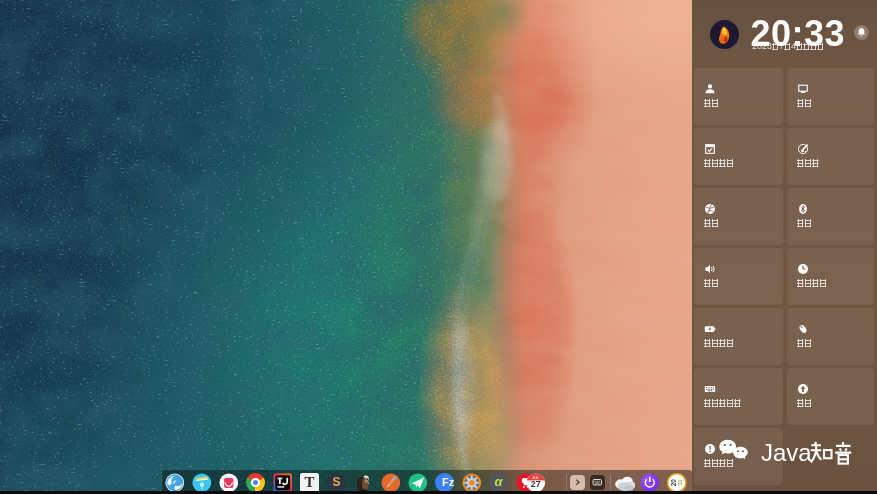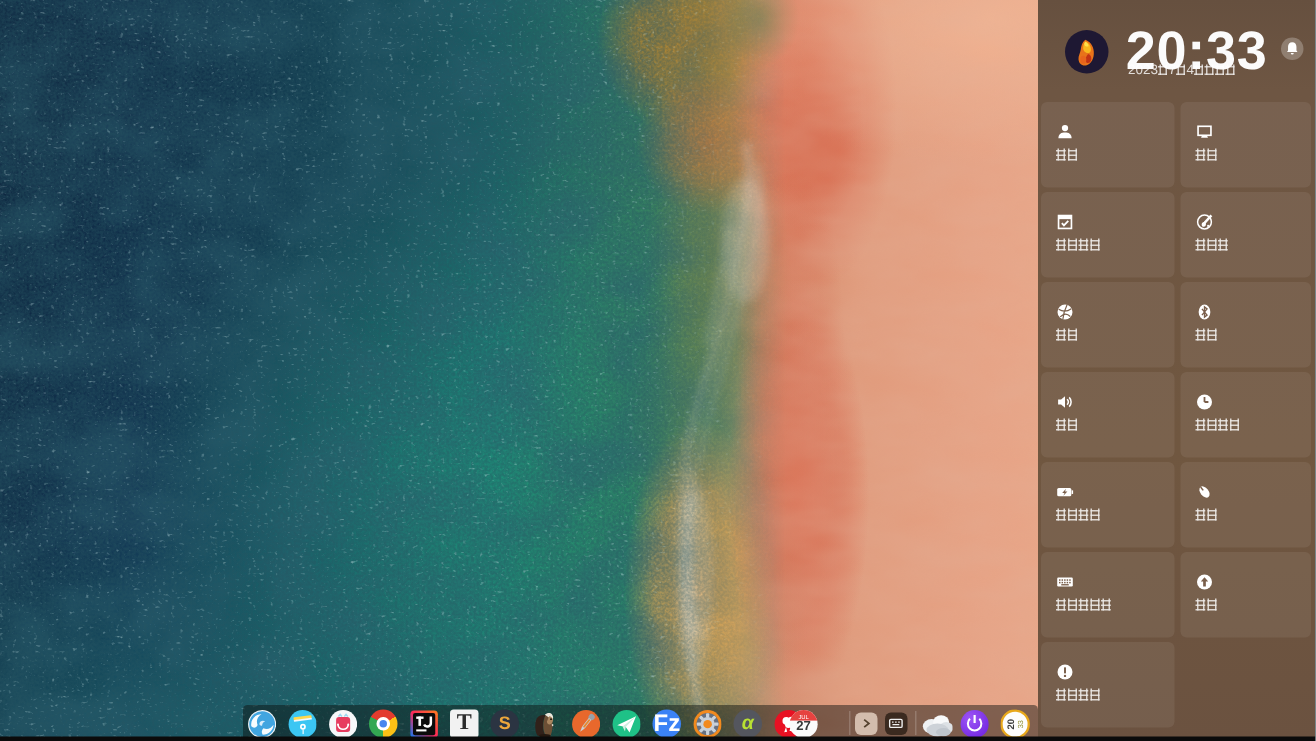--- a/index.html
+++ b/index.html
@@ -234,21 +234,21 @@
           <rect x="9.35" y="6" width="1.3" height="6.6" fill="#e8882c"></rect>
           <path d="M8.9,13 L11.1,13 L10,16.6 Z" fill="#c8d0d6"></path>
         </g>
       </svg></span>
     <span class="di" style="left:407.85px"><svg width="19.5" height="19.5" viewBox="0 0 20 20">
         <circle cx="10" cy="10" r="9.6" fill="#1fc187"></circle>
         <path d="M3.6,10.8 L16.4,4.6 L12,15.8 L9.4,12 Z" fill="#fff"></path>
         <path d="M16.4,4.6 L9.4,12 L8.9,15 L7.2,11.6 Z" fill="#cfeee1"></path>
       </svg></span>
     <span class="di" style="left:434.85px">
-      <span style="display:block;width:19.5px;height:19.5px;border-radius:50%;background:#3b82f6;text-align:center;font-size:16px;line-height:19px;color:#fff;font-weight:bold">Fz</span>
+      <span style="display:block;width:19.5px;height:19.5px;border-radius:50%;background:#3b82f6;text-align:right;font-size:11px;line-height:19px;color:#fff;font-weight:bold">Fz</span>
     </span>
     <span class="di" style="left:461.85px"><svg width="19.5" height="19.5" viewBox="0 0 20 20">
         <circle cx="10" cy="10" r="9.6" fill="#f28a1e"></circle>
         <circle cx="10" cy="10" r="7.6" fill="#667080"></circle>
         <g fill="#c9d1d9">
           <circle cx="10" cy="10" r="4.9"></circle>
           <g transform="rotate(0 10 10)">
             <rect x="8.9" y="2.6" width="2.2" height="3" rx="0.6"></rect>
           </g>
           <g transform="rotate(45 10 10)">
@@ -454,13 +454,33 @@
       </div>
 <div class="tile" style="left:2px;top:428px;width:89px;height:57px">
         <span class="ticon"><svg width="12" height="12" viewBox="0 0 12 12">
             <circle cx="6" cy="6" r="5" fill="#fff"></circle>
             <rect x="5.35" y="2.9" width="1.3" height="4" fill="#7a5f4b"></rect>
             <circle cx="6" cy="8.6" r="0.8" fill="#7a5f4b"></circle>
           </svg></span>
         <span class="lab"><i class="hz hz8"></i><i class="hz hz8"></i><i class="hz hz8"></i><i class="hz hz8"></i></span>
       </div>
 </div>
+<div class="abs" style="left:713px;top:436px;width:164px;height:45px">
+<svg class="abs" style="left:3px;top:0px" width="38" height="33" viewBox="0 0 52 45">
+        <path d="M16,5 C9.5,5 4.5,9.2 4.5,14.5 C4.5,17.6 6.2,20.2 8.9,21.9 L7.8,25.4 L11.7,23.3 C13,23.7 14.5,24 16,24 C22.5,24 27.5,19.8 27.5,14.5 C27.5,9.2 22.5,5 16,5 Z" fill="#fff"></path>
+        <circle cx="12" cy="12.2" r="1.5" fill="#6b5140"></circle>
+        <circle cx="20" cy="12.2" r="1.5" fill="#6b5140"></circle>
+        <path d="M33.5,14.5 C27.9,14.5 23.5,18 23.5,22.5 C23.5,27 27.9,30.5 33.5,30.5 C34.8,30.5 36,30.3 37.1,29.9 L40.5,31.7 L39.5,28.7 C41.8,27.2 43.5,25 43.5,22.5 C43.5,18 39.1,14.5 33.5,14.5 Z" fill="#fff"></path>
+        <circle cx="30" cy="20.7" r="1.3" fill="#6b5140"></circle>
+        <circle cx="37" cy="20.7" r="1.3" fill="#6b5140"></circle>
+      </svg>
+<span class="abs" style="left:48px;top:3px;font-size:24px;color:#fff">Java</span>
+<svg class="abs" style="left:97px;top:5px" width="44" height="24" viewBox="0 0 44 24">
+        <g stroke="#fff" stroke-width="2.1" fill="none">
+          <path d="M6.2,1 L4.8,4.2 M1.2,4.2 L11,4.2 M0.8,9.2 L11.2,9.2 M6.2,4.2 L6.2,9.2 M6.2,9.2 C5.4,14.5 3.4,18.5 0.8,21.5 M6.6,10.5 C7.6,14.5 9.2,17 11.4,18.8"></path>
+          <rect x="14" y="9" width="7.5" height="8.2"></rect>
+          <path d="M33,1 L33,4.4 M26,4.9 L40.5,4.9 M29.8,7.4 L31,9.8 M36.6,7.4 L35.4,9.8 M25.2,11.6 L41.2,11.6"></path>
+          <rect x="28.6" y="14" width="9.3" height="8.6"></rect>
+          <path d="M28.6,18.3 L37.9,18.3"></path>
+        </g>
+      </svg>
+</div>
 <div class="abs" style="left:0;top:490.8px;width:877px;height:3.2px;background:#0b0b0b"></div>
 </div>
 </body></html>

